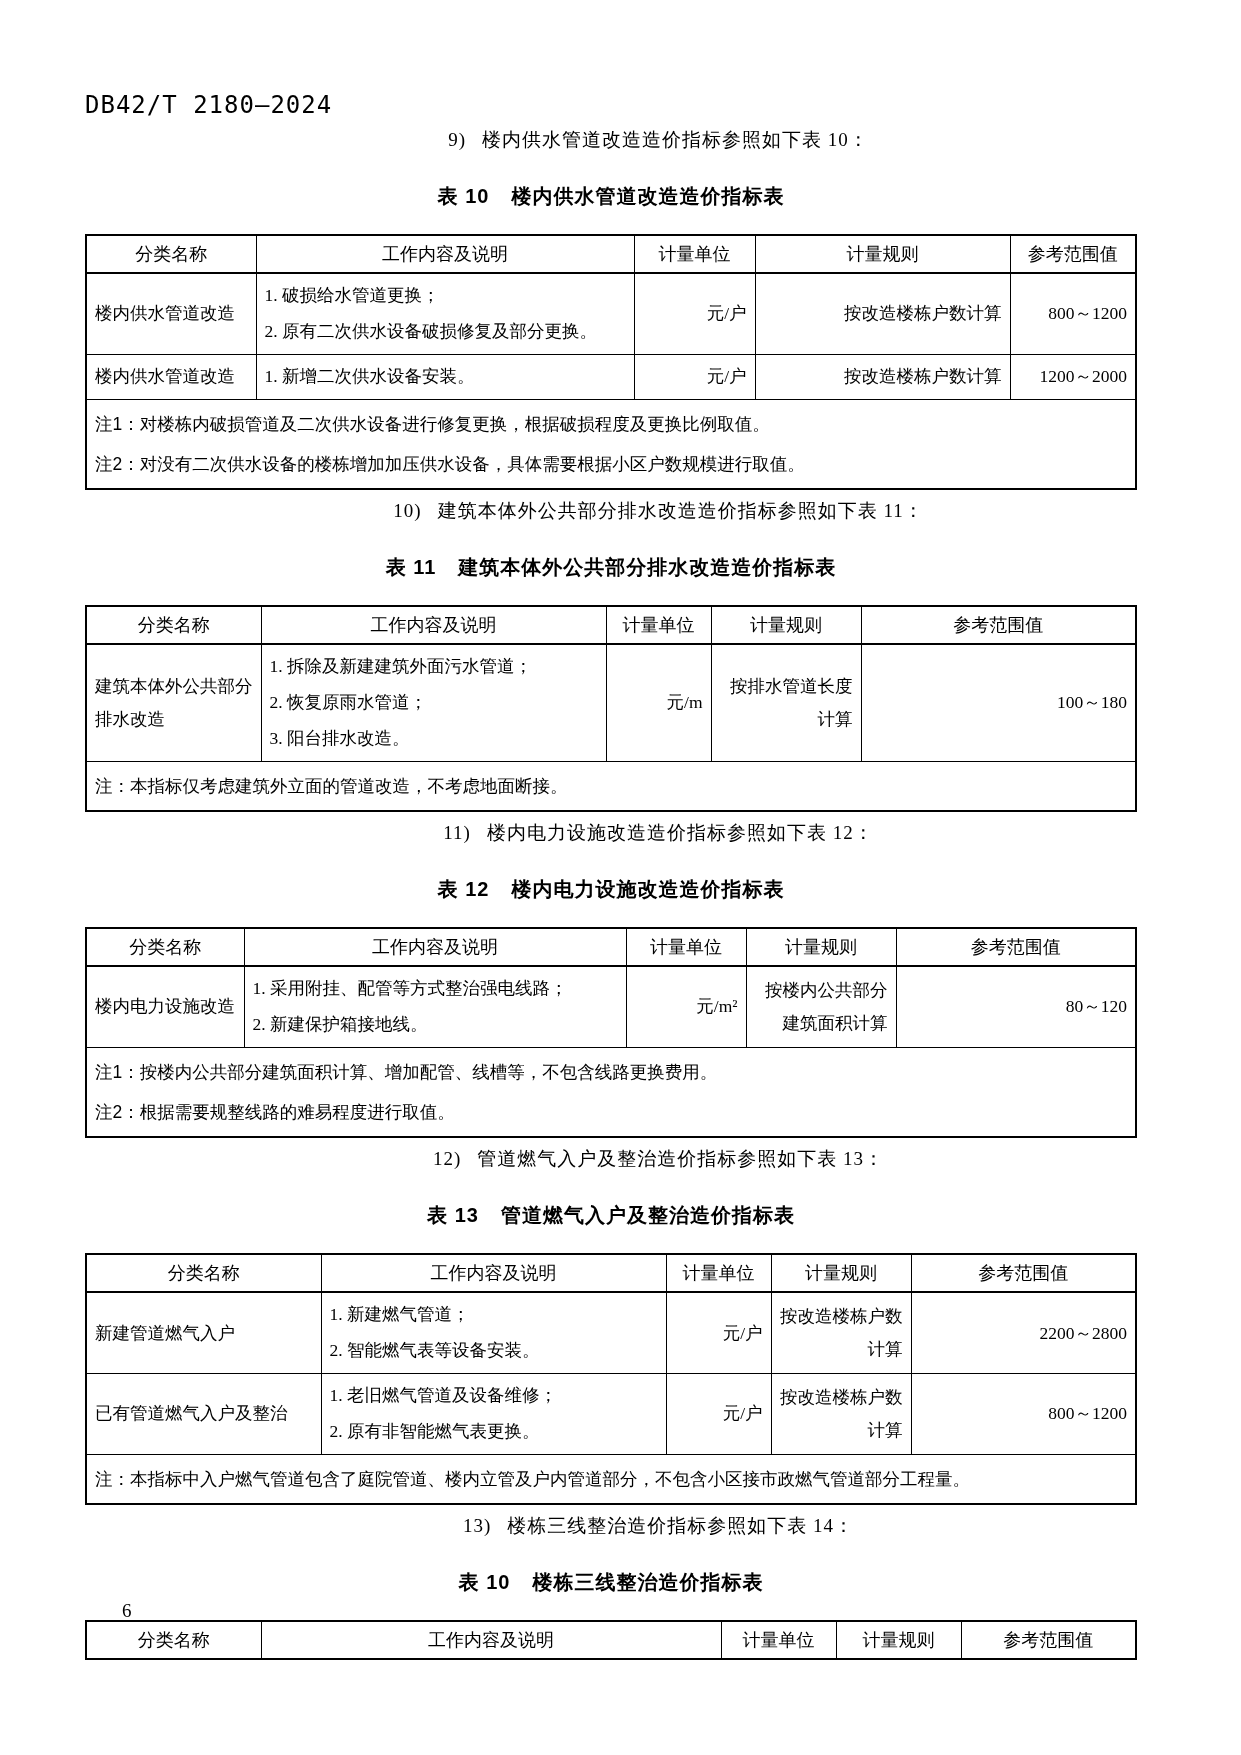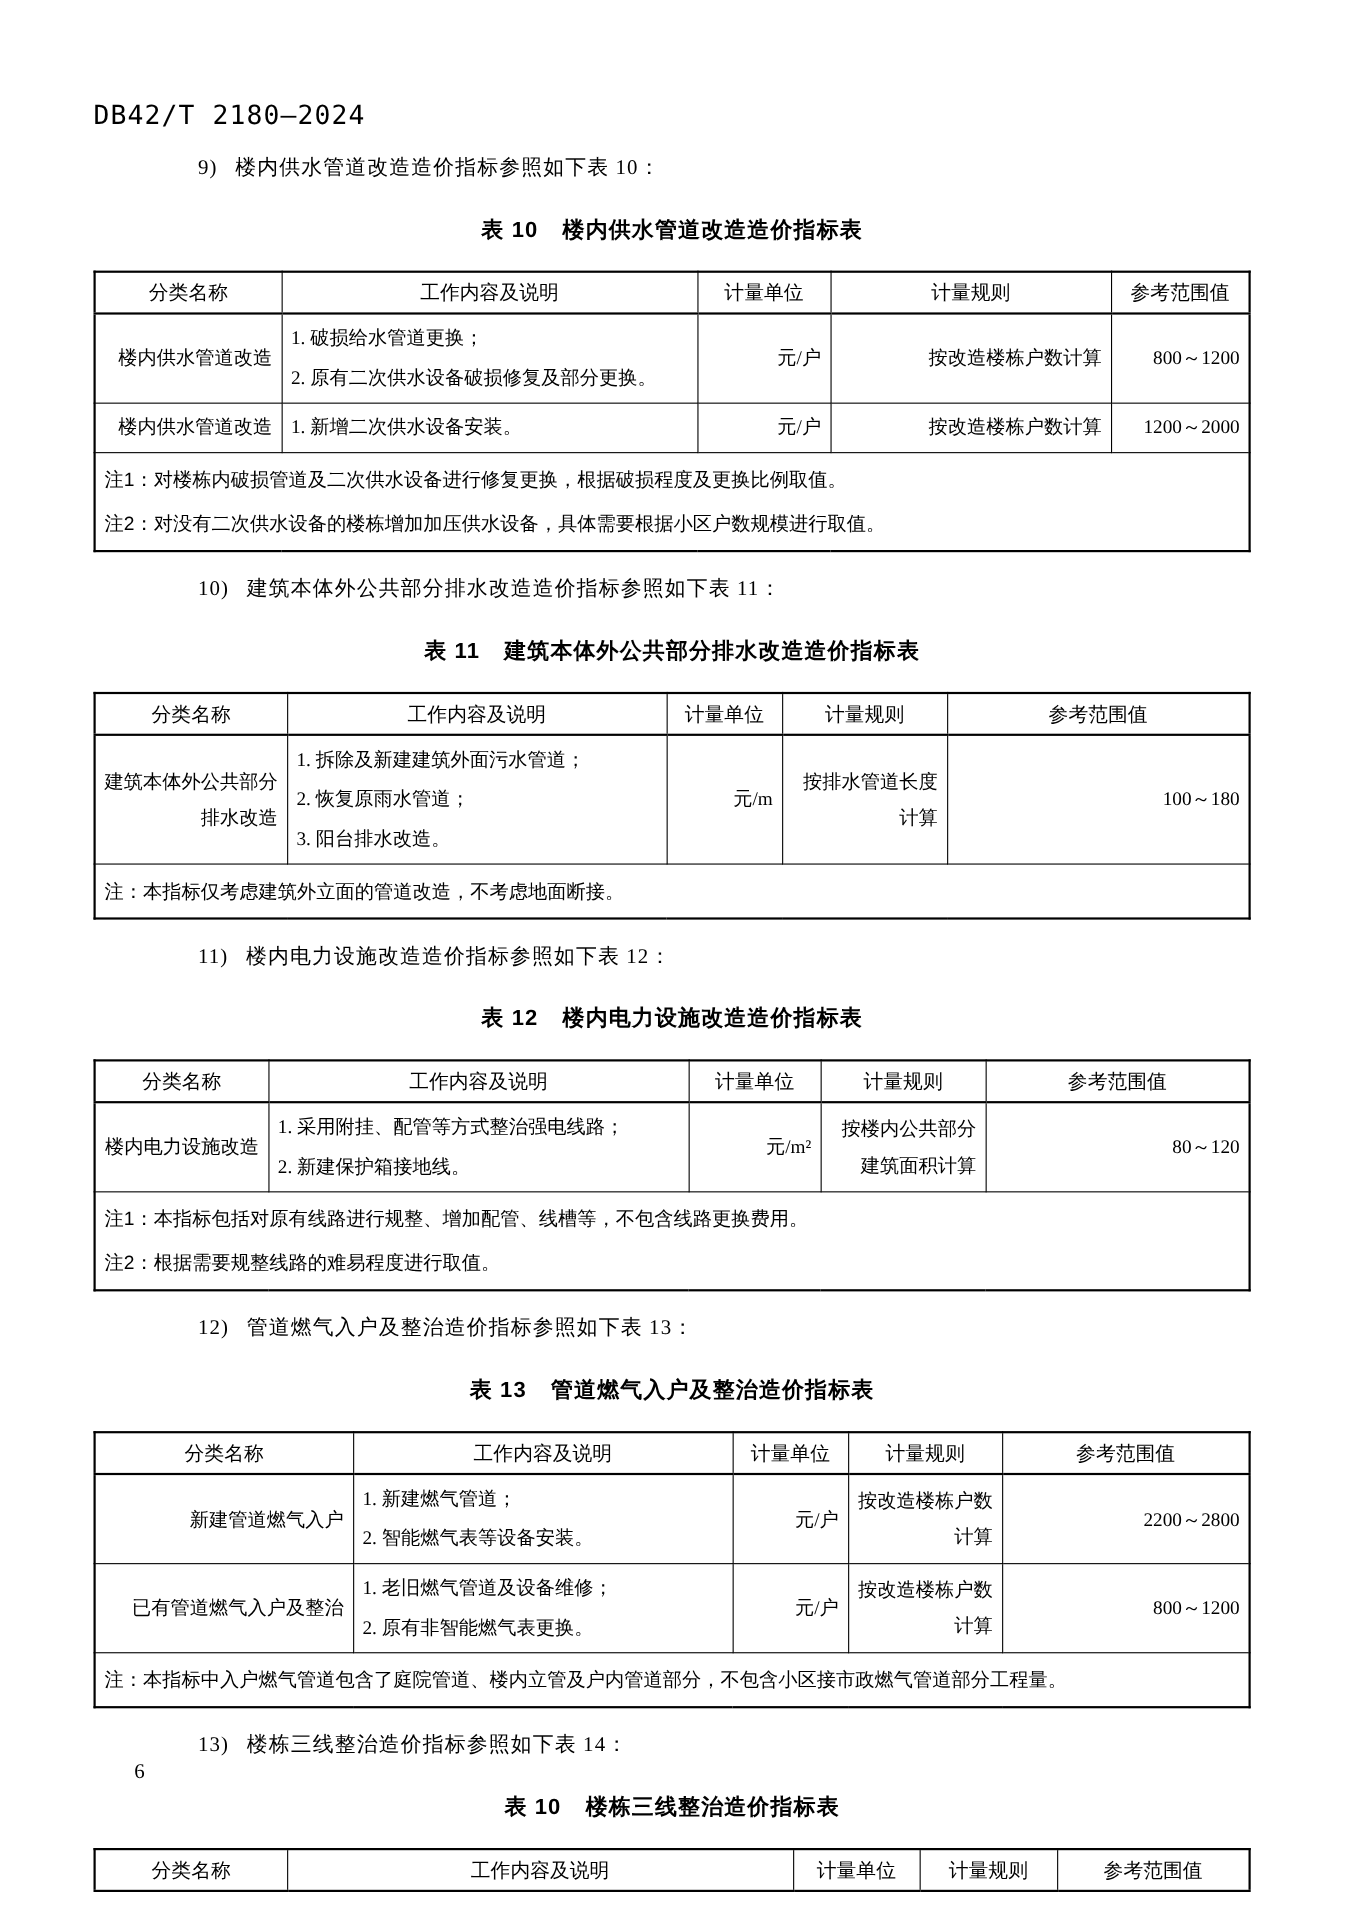--- a/index.html
+++ b/index.html
@@ -3,39 +3,39 @@
 <meta charset="utf-8">
 <style>
   html,body{margin:0;padding:0;}
   body{
     width:1241px;height:1755px;background:#ffffff;color:#000;
     font-family:"Liberation Serif","DejaVu Serif",serif;
     position:relative;overflow:hidden;
   }
   .page{position:absolute;left:85px;top:0;width:1052px;}
   .doc-header{margin-top:91px;font-size:24px;letter-spacing:1px;font-family:"DejaVu Sans Mono","Liberation Mono",monospace;}
-  .intro{margin:20px 0 0 95px;font-size:19px;letter-spacing:1px;}
+  .intro{margin:8px 0 0 95px;font-size:19px;letter-spacing:1px;text-align:center;}
   .item-no{margin-right:16px;}
   .tbl-title{
     margin:30px 0 0 0;text-align:center;font-weight:bold;font-size:20px;
     font-family:"Liberation Sans","DejaVu Sans",sans-serif;letter-spacing:1px;
   }
   .tbl-no{margin-right:22px;margin-top:24px;}
   table.cost-table{
     width:1050px;border-collapse:collapse;table-layout:fixed;
     margin-top:24px;border:2.5px solid #000;
   }
   table.cost-table th{
     border:1px solid #000;border-bottom:2px solid #000;
     font-weight:normal;font-size:18px;padding:6px 4px;
   }
   table.cost-table td{
     border:1px solid #000;font-size:17.5px;padding:4px 8px;vertical-align:middle;
   }
-  td.cat{text-align:right;line-height:1.9;}
+  td.cat{text-align:left;line-height:1.9;}
   td.cnt{text-align:left;white-space:pre-line;line-height:2.05;padding-left:6px;}
   td.ctr{text-align:right;line-height:1.9;margin-left:36px;}
   td.notes{padding:6px 10px 10px 28px;line-height:2.3;font-size:17.5px;}
   .note-line{white-space:normal;}
   .note-label{font-family:"Liberation Sans","DejaVu Sans",sans-serif;font-weight:normal;}
   
   .t10 col:nth-child(1){width:170px}.t10 col:nth-child(2){width:378px}.t10 col:nth-child(3){width:121px}.t10 col:nth-child(4){width:255px}.t10 col:nth-child(5){width:126px}
   .t11 col:nth-child(1){width:175px}.t11 col:nth-child(2){width:345px}.t11 col:nth-child(3){width:105px}.t11 col:nth-child(4){width:150px}.t11 col:nth-child(5){width:275px}
   .t12 col:nth-child(1){width:158px}.t12 col:nth-child(2){width:382px}.t12 col:nth-child(3){width:120px}.t12 col:nth-child(4){width:150px}.t12 col:nth-child(5){width:240px}
   .t13 col:nth-child(1){width:235px}.t13 col:nth-child(2){width:345px}.t13 col:nth-child(3){width:105px}.t13 col:nth-child(4){width:140px}.t13 col:nth-child(5){width:225px}
@@ -153,21 +153,21 @@
       <tr>
         <td class="cat">楼内电力设施改造</td>
         <td class="cnt">1. 采用附挂、配管等方式整治强电线路；
 2. 新建保护箱接地线。</td>
         <td class="ctr">元/m²</td>
         <td class="ctr">按楼内公共部分建筑面积计算</td>
         <td class="ctr">80～120</td>
       </tr>
       <tr>
         <td class="notes" colspan="5">
-          <div class="note-line"><span class="note-label">注1：</span><span>本指标包括对原有线路进行规整、增加配管、线槽等，不包含线路更换费用。</span></div>
+          <div class="note-line"><span class="note-label">注1：</span><span>按楼内公共部分建筑面积计算、增加配管、线槽等，不包含线路更换费用。</span></div>
           <div class="note-line"><span class="note-label">注2：</span><span>根据需要规整线路的难易程度进行取值。</span></div>
         </td>
       </tr>
     </tbody>
   </table>
 
   <p class="intro"><span class="item-no">12)</span><span>管道燃气入户及整治造价指标参照如下表 13：</span></p>
   <h3 class="tbl-title"><span class="tbl-no">表 13</span><span>管道燃气入户及整治造价指标表</span></h3>
   <table class="cost-table t13">
     <colgroup>

